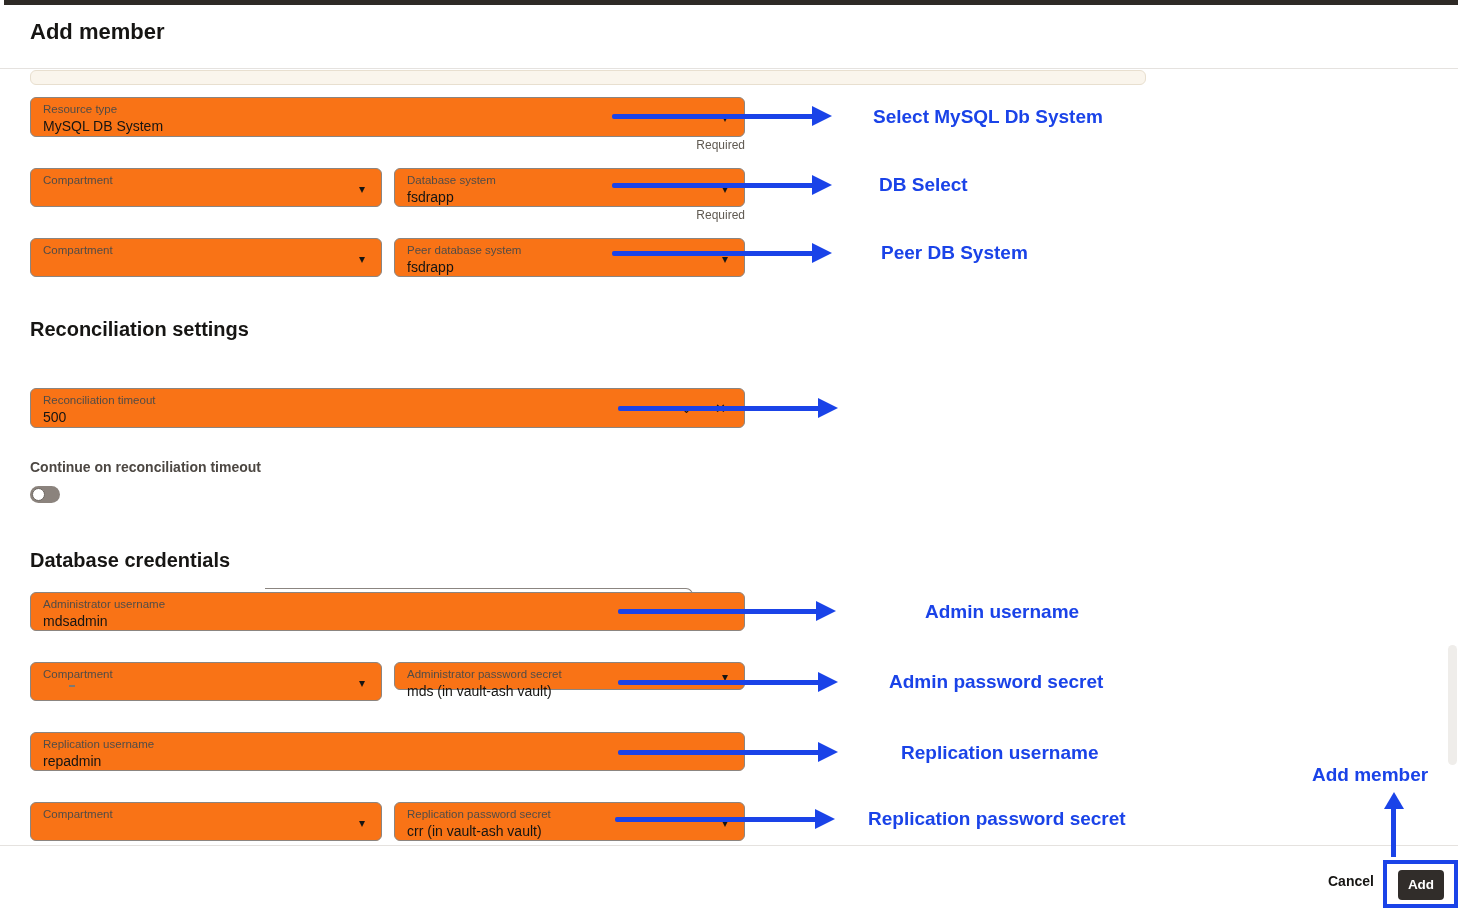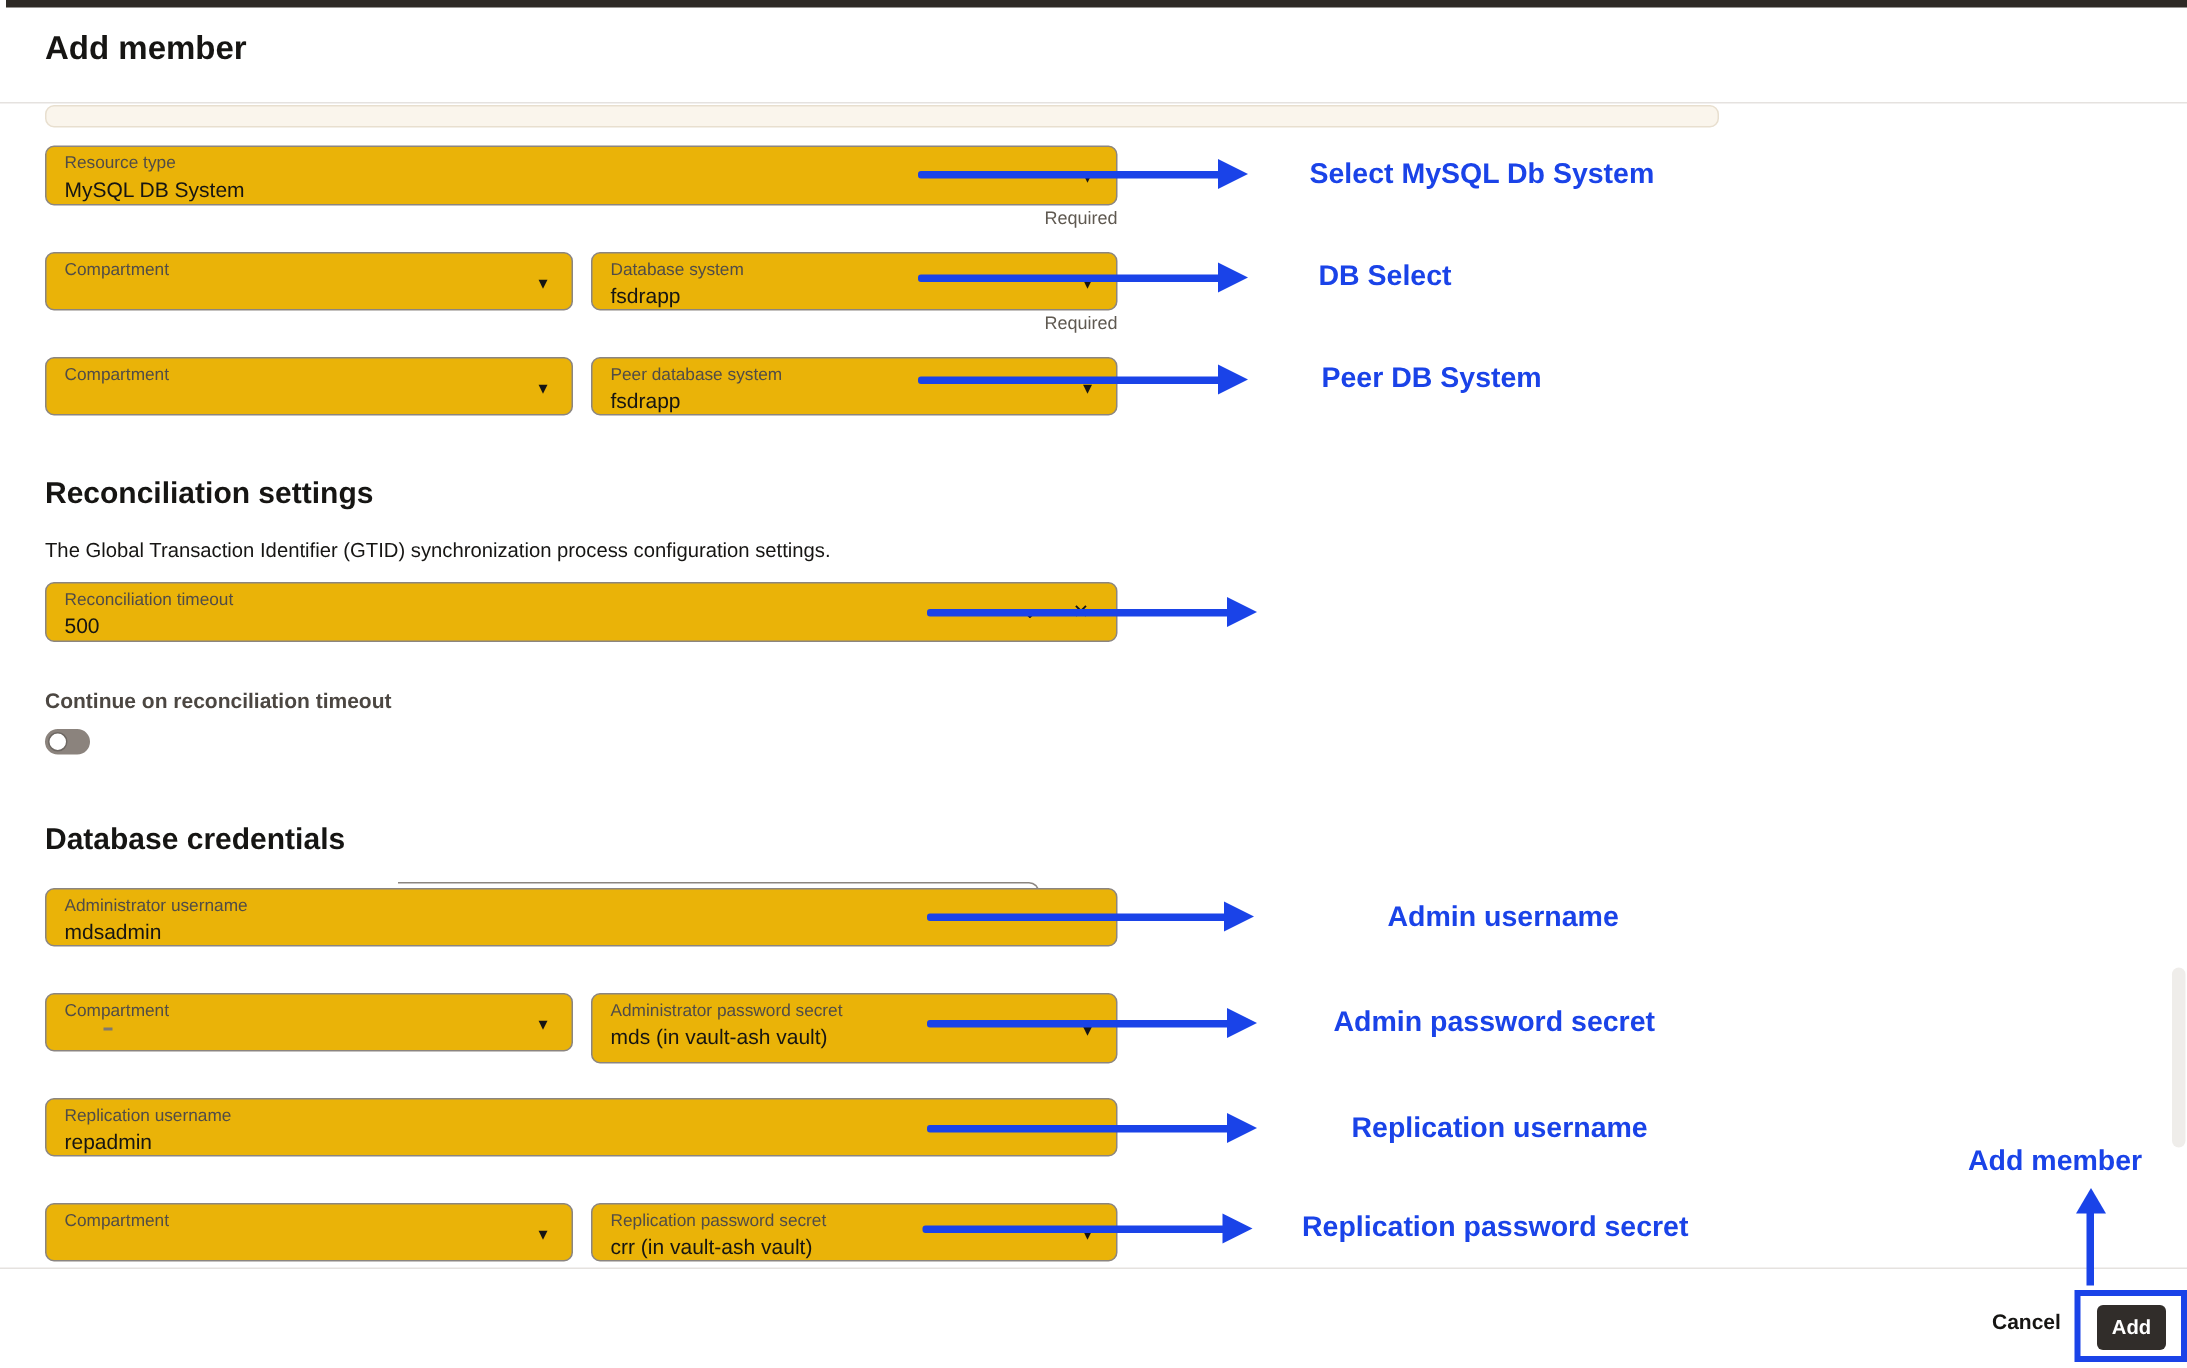--- a/index.html
+++ b/index.html
@@ -7,21 +7,21 @@
   body { font-family:"Liberation Sans","DejaVu Sans",sans-serif; color:#161513; }
   #screen { position:relative; width:1458px; height:912px; background:#fff; overflow:hidden; }
 
   .topbar { position:absolute; top:0; left:4px; right:0; height:5px; background:#2e2a26; }
   .page-title { position:absolute; left:30px; top:19px; font-size:22px; font-weight:700; color:#161513; }
   .hdiv { position:absolute; left:0; right:0; height:1px; background:#e5e2df; }
 
   .banner { position:absolute; left:30px; top:70px; width:1116px; height:15px;
             background:#faf5ec; border:1px solid #e8dfcf; border-radius:6px; }
 
-  .field { position:absolute; background:#eab308; border:1px solid #8b8580; border-radius:6px;
+  .field { position:absolute; background:#f97316; border:1px solid #8b8580; border-radius:6px;
            padding:4px 12px 0 12px; }
   .flabel { font-size:11.5px; color:#514c47; line-height:15px; white-space:nowrap; }
   .fvalue { font-size:14px; color:#161513; line-height:18px; white-space:nowrap; }
   .caret { position:absolute; right:16px; top:50%; transform:translateY(-42%);
            font-size:12px; color:#161513; line-height:10px; }
   .num-ico { position:absolute; top:50%; transform:translateY(-50%); font-size:13px; color:#161513; }
   .required { position:absolute; font-size:12px; color:#5f5951; text-align:right; width:120px; }
 
   .h2 { position:absolute; font-size:20px; font-weight:700; color:#161513; }
   .desc { position:absolute; font-size:13.5px; color:#161513; }
@@ -94,21 +94,20 @@
     <div class="flabel">Compartment</div>
     <span class="caret">▾</span>
   </div>
   <div class="field" style="left:394px; top:238px; width:351px; height:39px;">
     <div class="flabel">Peer database system</div>
     <div class="fvalue">fsdrapp</div>
     <span class="caret">▾</span>
   </div>
 
   <div class="h2" style="left:30px; top:318px;">Reconciliation settings</div>
-  <div class="desc" style="left:30px; top:359px;">The Global Transaction Identifier (GTID) synchronization process configuration settings.</div>
 
   <div class="field" style="left:30px; top:388px; width:715px; height:40px;">
     <div class="flabel">Reconciliation timeout</div>
     <div class="fvalue">500</div>
     <span class="num-ico" style="right:52px;">⌄</span>
     <span class="num-ico" style="right:18px;">✕</span>
   </div>
 
   <div class="small-label" style="left:30px; top:459px;">Continue on reconciliation timeout</div>
   <div class="toggle">
@@ -122,21 +121,21 @@
   <div class="field" style="left:30px; top:592px; width:715px; height:39px;">
     <div class="flabel">Administrator username</div>
     <div class="fvalue">mdsadmin</div>
   </div>
 
   <div class="field" style="left:30px; top:662px; width:352px; height:39px;">
     <div class="flabel">Compartment</div>
     <div class="dash" style="left:38px; top:22px;"></div>
     <span class="caret">▾</span>
   </div>
-  <div class="field" style="left:394px; top:662px; width:351px; height:47px;">
+  <div class="field" style="left:394px; top:662px; width:351px; height:28px;">
     <div class="flabel">Administrator password secret</div>
     <div class="fvalue">mds (in vault-ash vault)</div>
     <span class="caret">▾</span>
   </div>
 
   <div class="field" style="left:30px; top:732px; width:715px; height:39px;">
     <div class="flabel">Replication username</div>
     <div class="fvalue">repadmin</div>
   </div>
 

